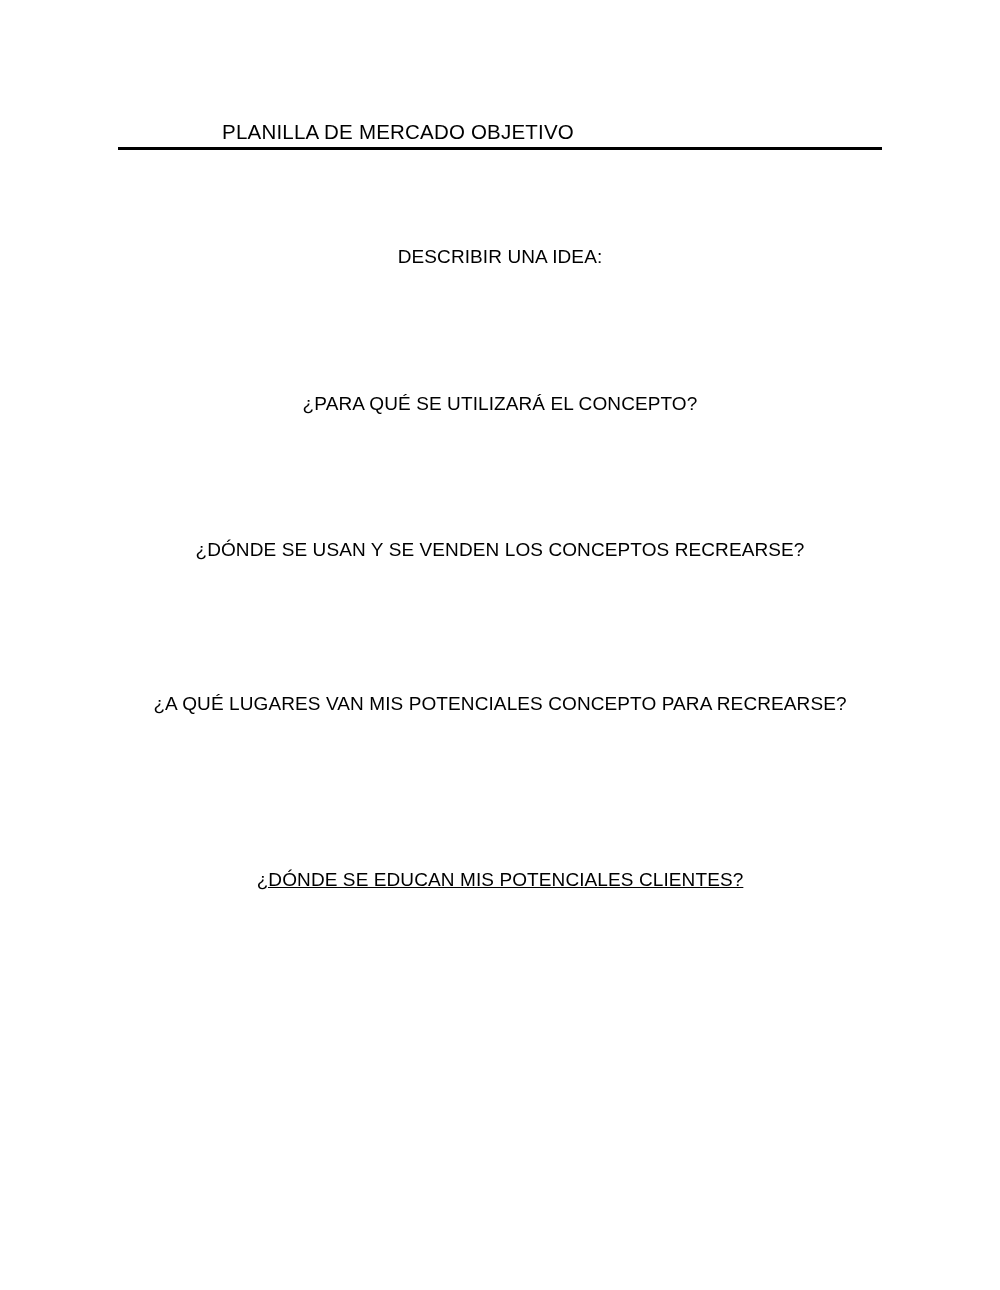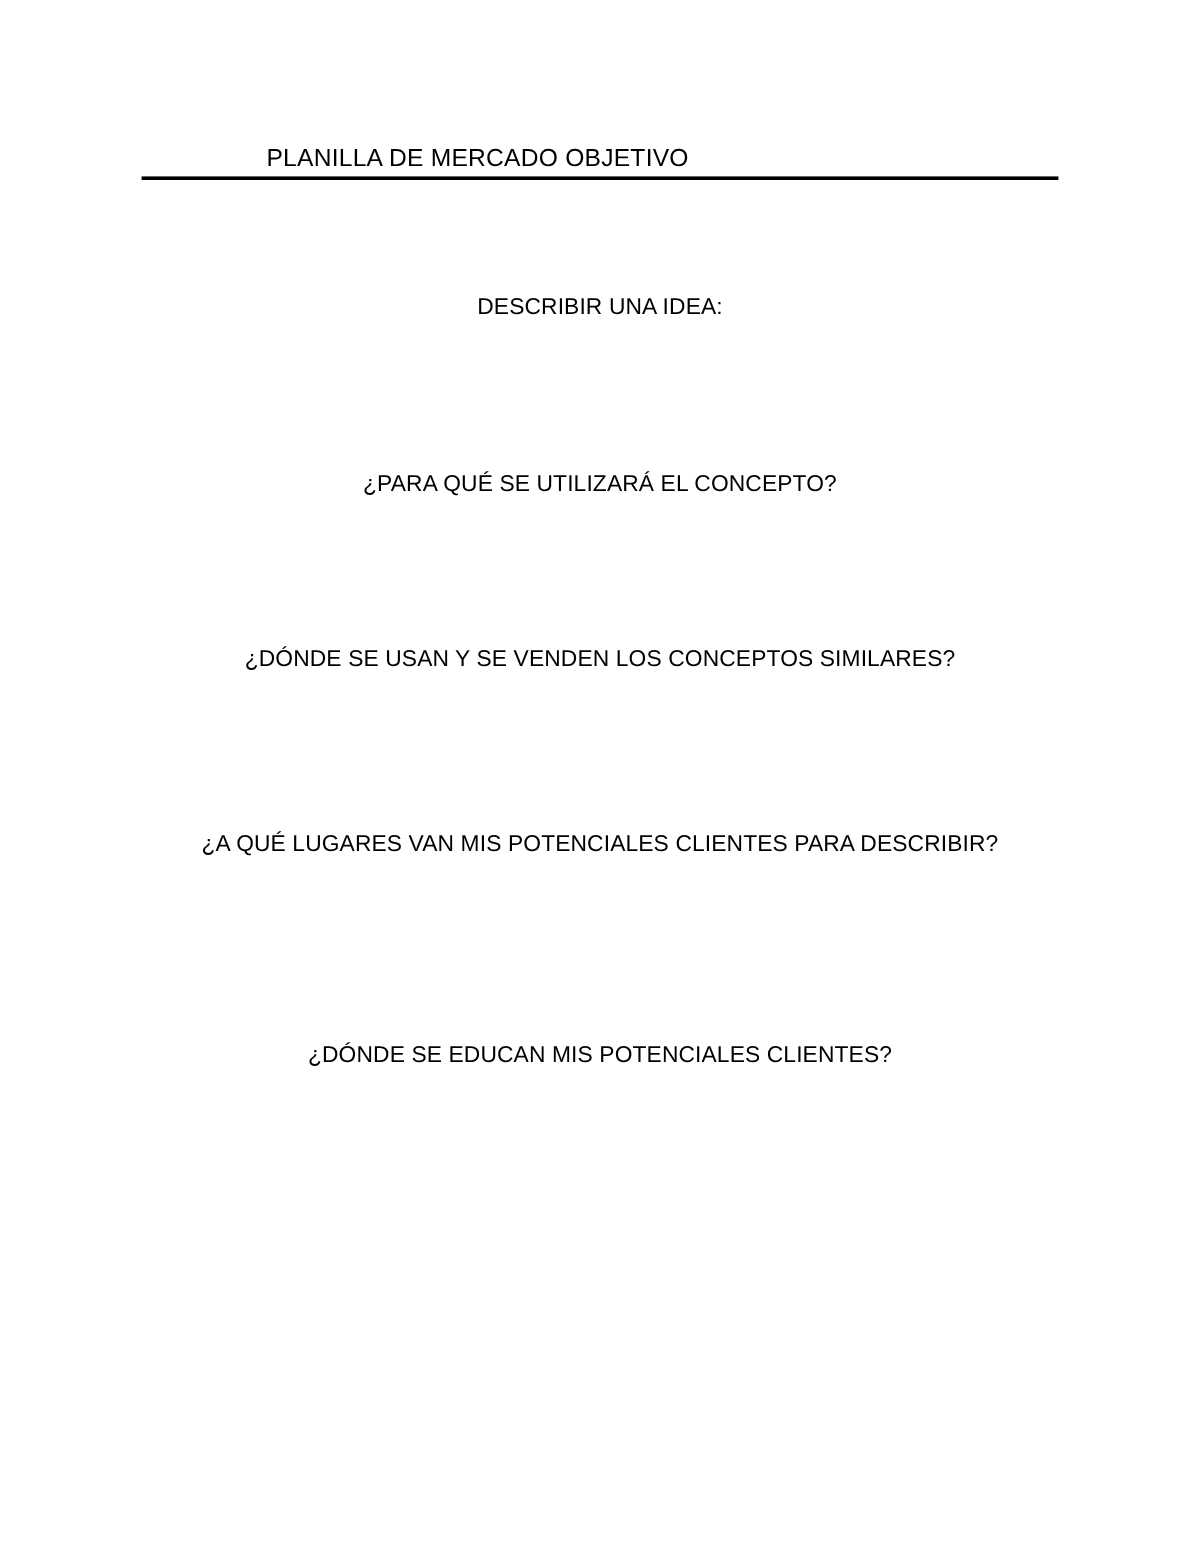--- a/index.html
+++ b/index.html
@@ -47,30 +47,30 @@
     font-size: 19px;
     line-height: 1.28;
     letter-spacing: 0.1px;
     padding: 0 60px;
     box-sizing: border-box;
   }
   .q1 { top: 245px; }
   .q2 { top: 392px; }
   .q3 { top: 538px; }
   .q4 { top: 692px; }
-  .q5 { top: 868px; }
+  .q5 { top: 868px; text-decoration: underline; }
   .q6 { top: 1021px; }
 </style>
 </head>
 <body>
 
 <div class="page">
 
   <div class="doc-title">PLANILLA DE MERCADO OBJETIVO</div>
   <div class="title-rule"></div>
 
   <div class="q q1">DESCRIBIR UNA IDEA:</div>
   <div class="q q2">¿PARA QUÉ SE UTILIZARÁ EL CONCEPTO?</div>
-  <div class="q q3">¿DÓNDE SE USAN Y SE VENDEN LOS CONCEPTOS SIMILARES?</div>
-  <div class="q q4">¿A QUÉ LUGARES VAN MIS POTENCIALES CLIENTES PARA DESCRIBIR?</div>
+  <div class="q q3">¿DÓNDE SE USAN Y SE VENDEN LOS CONCEPTOS RECREARSE?</div>
+  <div class="q q4">¿A QUÉ LUGARES VAN MIS POTENCIALES CONCEPTO PARA RECREARSE?</div>
   <div class="q q5">¿DÓNDE SE EDUCAN MIS POTENCIALES CLIENTES?</div>
 
 </div>
 
 </body></html>

